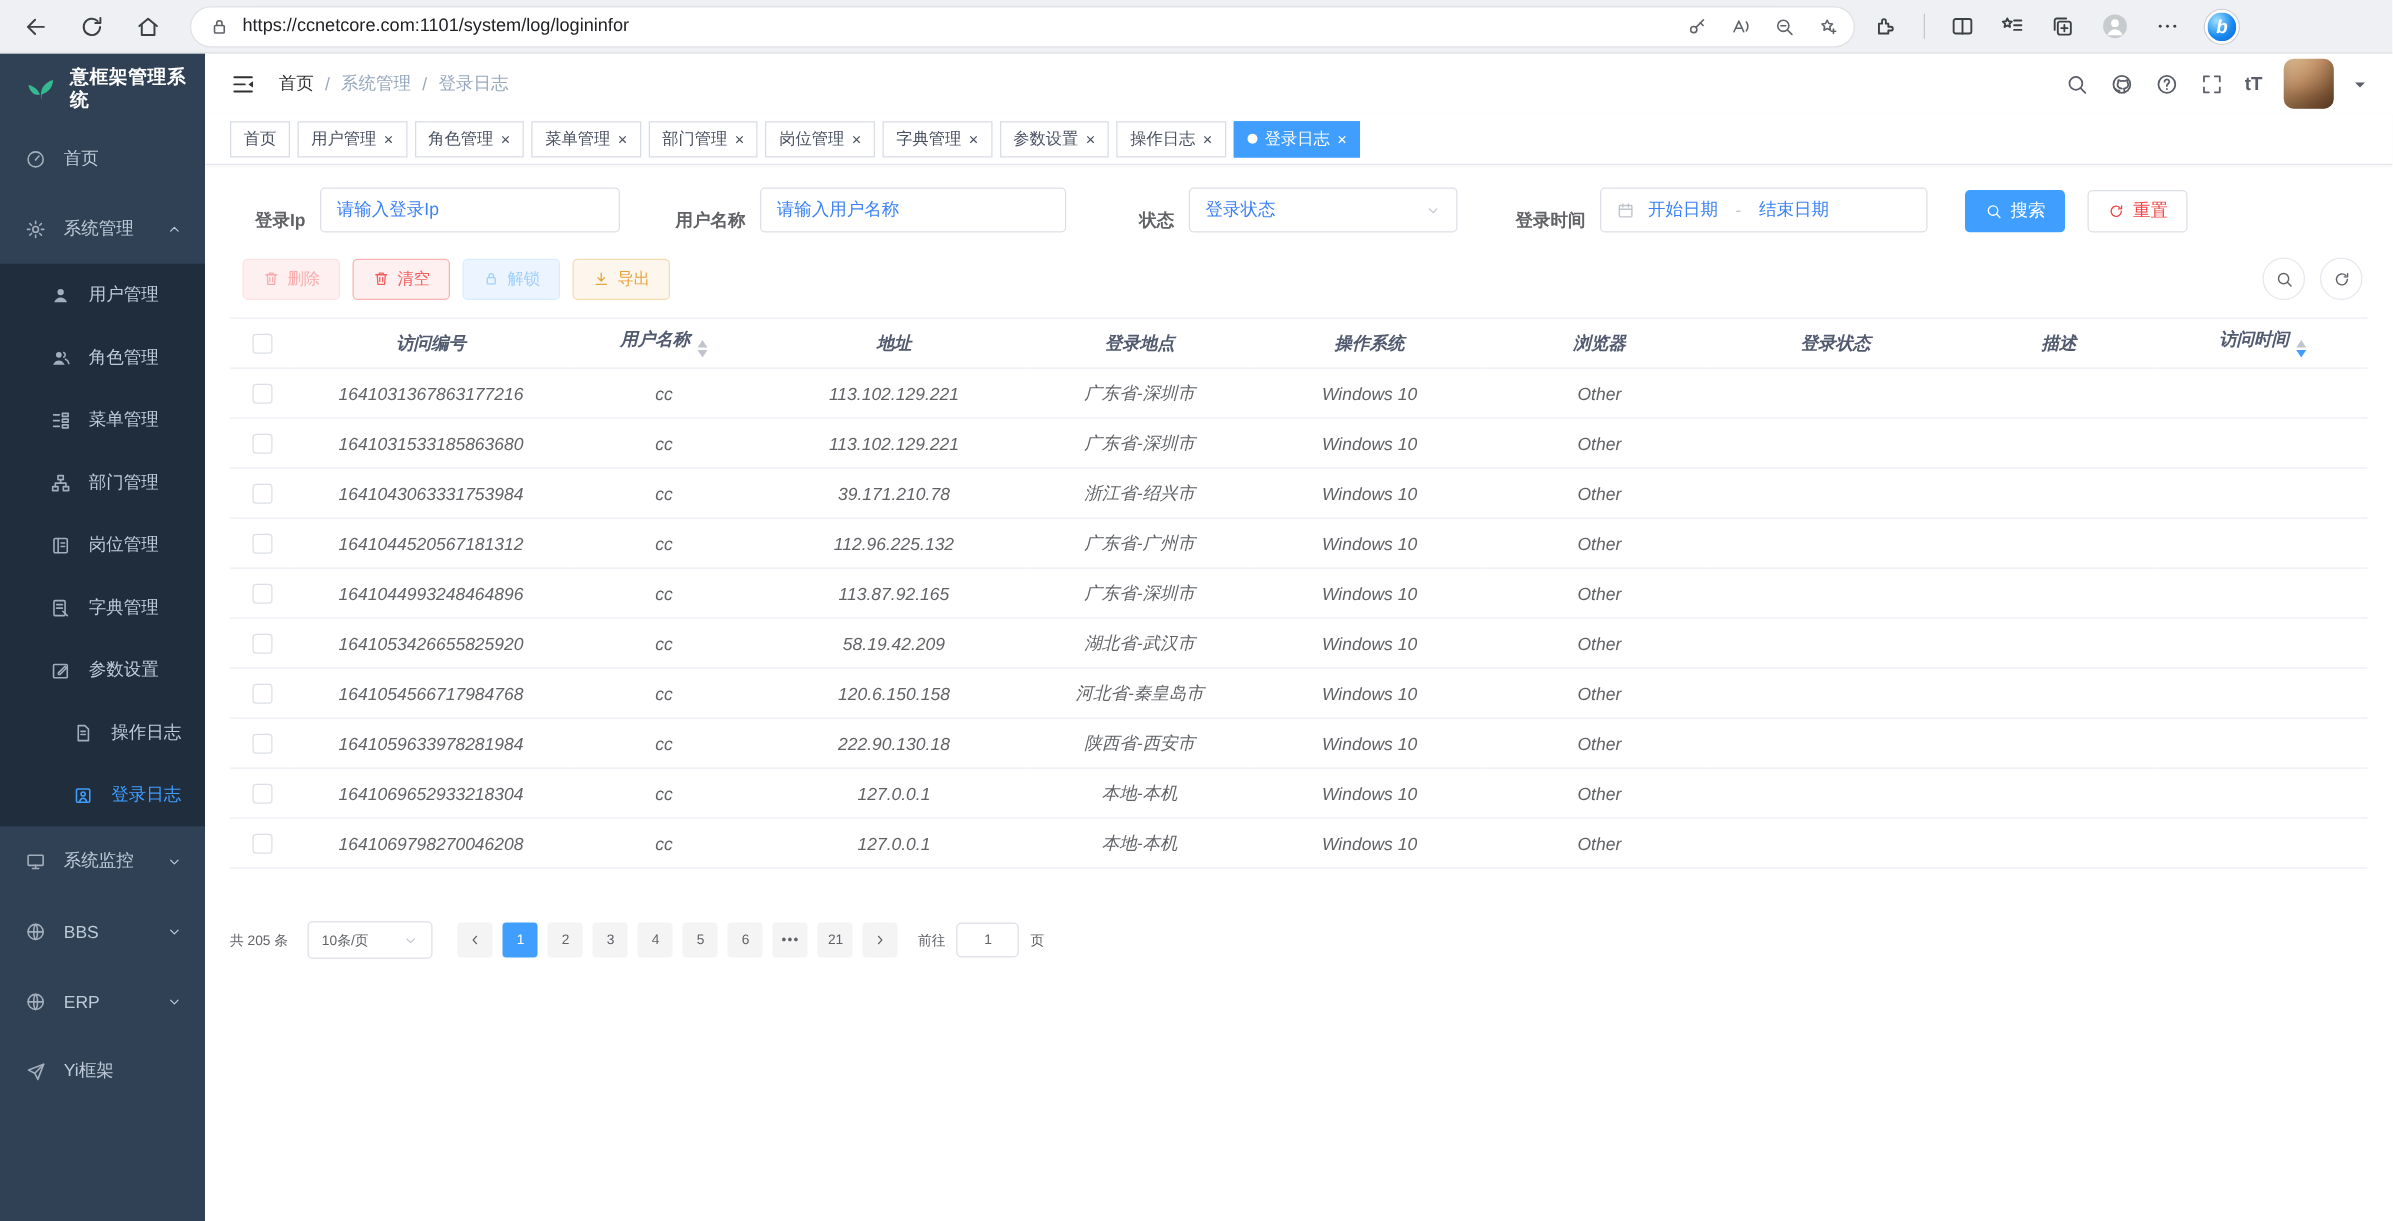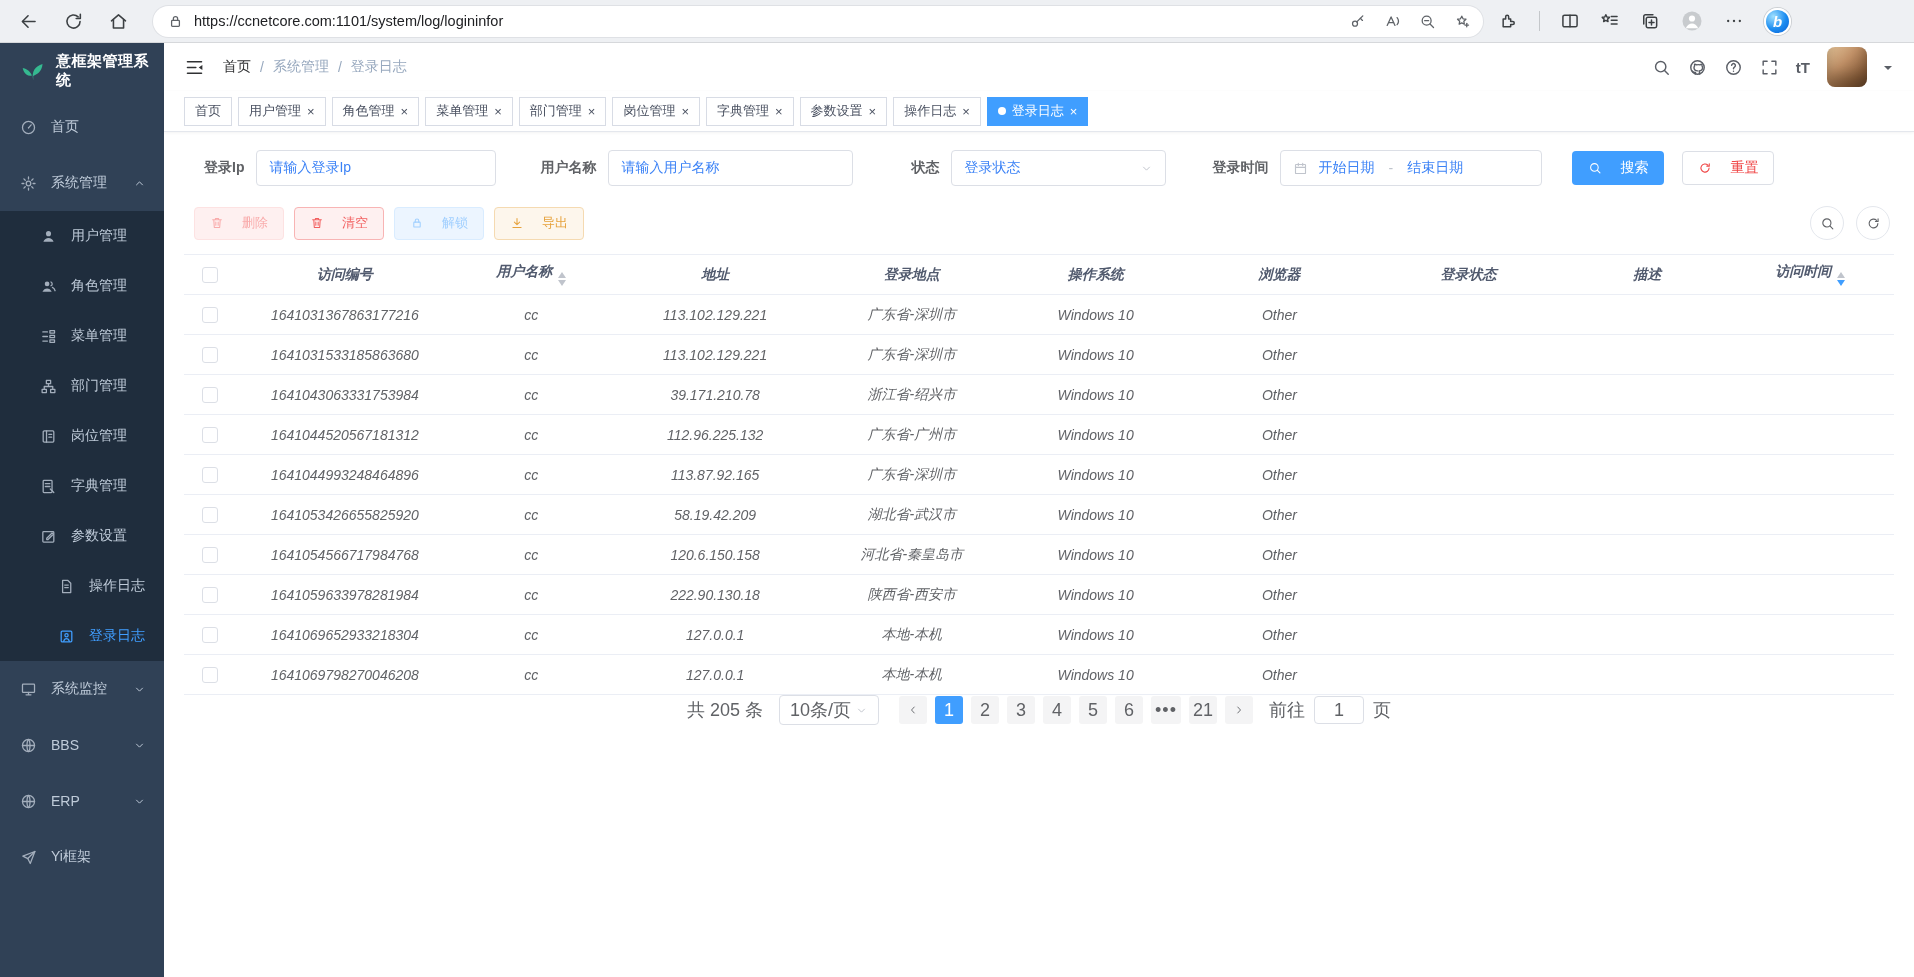--- a/index.html
+++ b/index.html
@@ -52,33 +52,33 @@
   .caret-dn{width:0;height:0;border:4px solid transparent;border-top-color:#5a5e66;margin-top:6px;}
 
   .tabsbar{height:41px;display:flex;align-items:center;padding:0 20px;gap:6px;background:#fff;border-bottom:1px solid #e4e7ed;box-shadow:0 1px 3px rgba(0,0,0,.05);flex:none;}
   .tab{height:29px;display:inline-flex;align-items:center;padding:0 10px;border:1px solid #d8dce5;background:#fff;color:#495060;font-size:13px;gap:6px;cursor:pointer;white-space:nowrap;}
   .tab .dot{width:8px;height:8px;border-radius:50%;background:#fff;}
   .tab .close{font-size:13px;line-height:1;}
   .tab.active{background:var(--accent,#409eff);border-color:var(--accent,#409eff);color:#fff;}
 
   
   .content{flex:1;padding:0 20px;overflow:hidden;}
-  .filter-row{margin-top:18px;display:flex;align-items:center;font-size:14px;padding-left:20px;}
+  .filter-row{margin-top:18px;display:flex;align-items:flex-end;font-size:14px;padding-left:20px;}
   .f-label{font-weight:bold;color:#606266;margin-right:12px;white-space:nowrap;}
   .f-input{height:36px;border:1px solid #dcdfe6;border-radius:4px;background:#fff;display:flex;align-items:center;padding:0 12px;font-size:14px;}
   .ph{color:#3b82f6;}
   .w-ip{width:240px;}
   .w-name{width:245px;}
   .w-status{width:215px;}
   .w-date{width:262px;}
   .ml44{margin-left:44px;} .ml58{margin-left:58px;} .ml46{margin-left:46px;} .ml30{margin-left:30px;} .ml18{margin-left:18px;}
   .sel-arrow{width:13px;height:13px;color:#c0c4cc;margin-left:auto;}
   .d-ico{width:15px;height:15px;color:#c0c4cc;margin-right:10px;}
   .d-sep{color:#bfc4cc;margin:0 14px;}
-  .btn{height:34px;border-radius:4px;border:1px solid transparent;display:inline-flex;align-items:center;justify-content:center;gap:18px;font-size:14px;padding:12px 15px;cursor:pointer;font-family:inherit;}
+  .btn{height:34px;border-radius:4px;border:1px solid transparent;display:inline-flex;align-items:center;justify-content:center;gap:6px;font-size:14px;padding:12px 15px;cursor:pointer;font-family:inherit;}
   .btn .icon{width:14px;height:14px;}
   .btn-primary{background:var(--accent,#409eff);color:#fff;}
   .btn-plain{background:#fff;border-color:#dcdfe6;color:#ef4444;}
 
   .toolbar-row{margin-top:20px;display:flex;align-items:center;gap:10px;padding-left:10px;}
   .btn-sm{height:33px;font-size:13px;}
   .btn-del{background:#fef0f0;border-color:#fde2e2;color:#f9abab;}
   .btn-clear{background:#fef0f0;border-color:#f8b4b4;color:#f25f5f;}
   .btn-unlock{background:#ecf5ff;border-color:#d9ecff;color:#a0cfff;}
   .btn-export{background:#fdf6ec;border-color:#f5dab1;color:#e6a23c;}
@@ -88,21 +88,21 @@
 
   table{width:100%;border-collapse:collapse;margin-top:14px;table-layout:fixed;font-style:italic;}
   thead th{font-size:14px;color:#515a6e;font-weight:bold;height:40px;border-top:1px solid #ebeef5;border-bottom:1px solid #ebeef5;text-align:center;padding:0 4px;white-space:nowrap;}
   tbody td{font-size:14px;color:#606266;height:40px;border-bottom:1px solid #ebeef5;text-align:center;padding:0 4px;white-space:nowrap;overflow:hidden;}
   .checkbox{width:16px;height:16px;border:1px solid #dcdfe6;border-radius:3px;background:#fff;margin:0 auto;cursor:pointer;}
   .sort-carets{display:inline-flex;flex-direction:column;margin-left:6px;vertical-align:-2px;gap:2px;cursor:pointer;}
   .c-up{width:0;height:0;border-left:4.5px solid transparent;border-right:4.5px solid transparent;border-bottom:6px solid #c0c4cc;}
   .c-dn{width:0;height:0;border-left:4.5px solid transparent;border-right:4.5px solid transparent;border-top:6px solid #c0c4cc;}
   .c-dn.on{border-top-color:var(--accent,#409eff);}
 
-  .pagination{display:flex;align-items:center;justify-content:center;font-size:18px;color:#606266;padding-right:0;}
+  .pagination{margin-top:42px;display:flex;align-items:center;justify-content:flex-start;font-size:11px;color:#606266;padding-right:0;}
   .total{margin-right:16px;}
   .page-size{width:100px;height:30px;border:1px solid #dcdfe6;border-radius:4px;background:#fff;display:flex;align-items:center;justify-content:space-between;padding:0 10px;margin-right:16px;cursor:pointer;}
   .pages{display:flex;align-items:center;}
   .pg{min-width:28px;height:28px;border-radius:3px;background:#f4f4f5;color:#606266;display:flex;align-items:center;justify-content:center;margin:0 4px;cursor:pointer;padding:0 4px;}
   .pg.active{background:var(--accent,#409eff);color:#fff;}
   .pg .icon{width:12px;height:12px;}
   .pg.more{letter-spacing:1px;}
   .goto{margin-left:12px;display:flex;align-items:center;gap:9px;}
   .goto-input{width:50px;height:28px;border:1px solid #dcdfe6;border-radius:4px;background:#fff;display:flex;align-items:center;justify-content:center;color:#606266;}
 </style>

